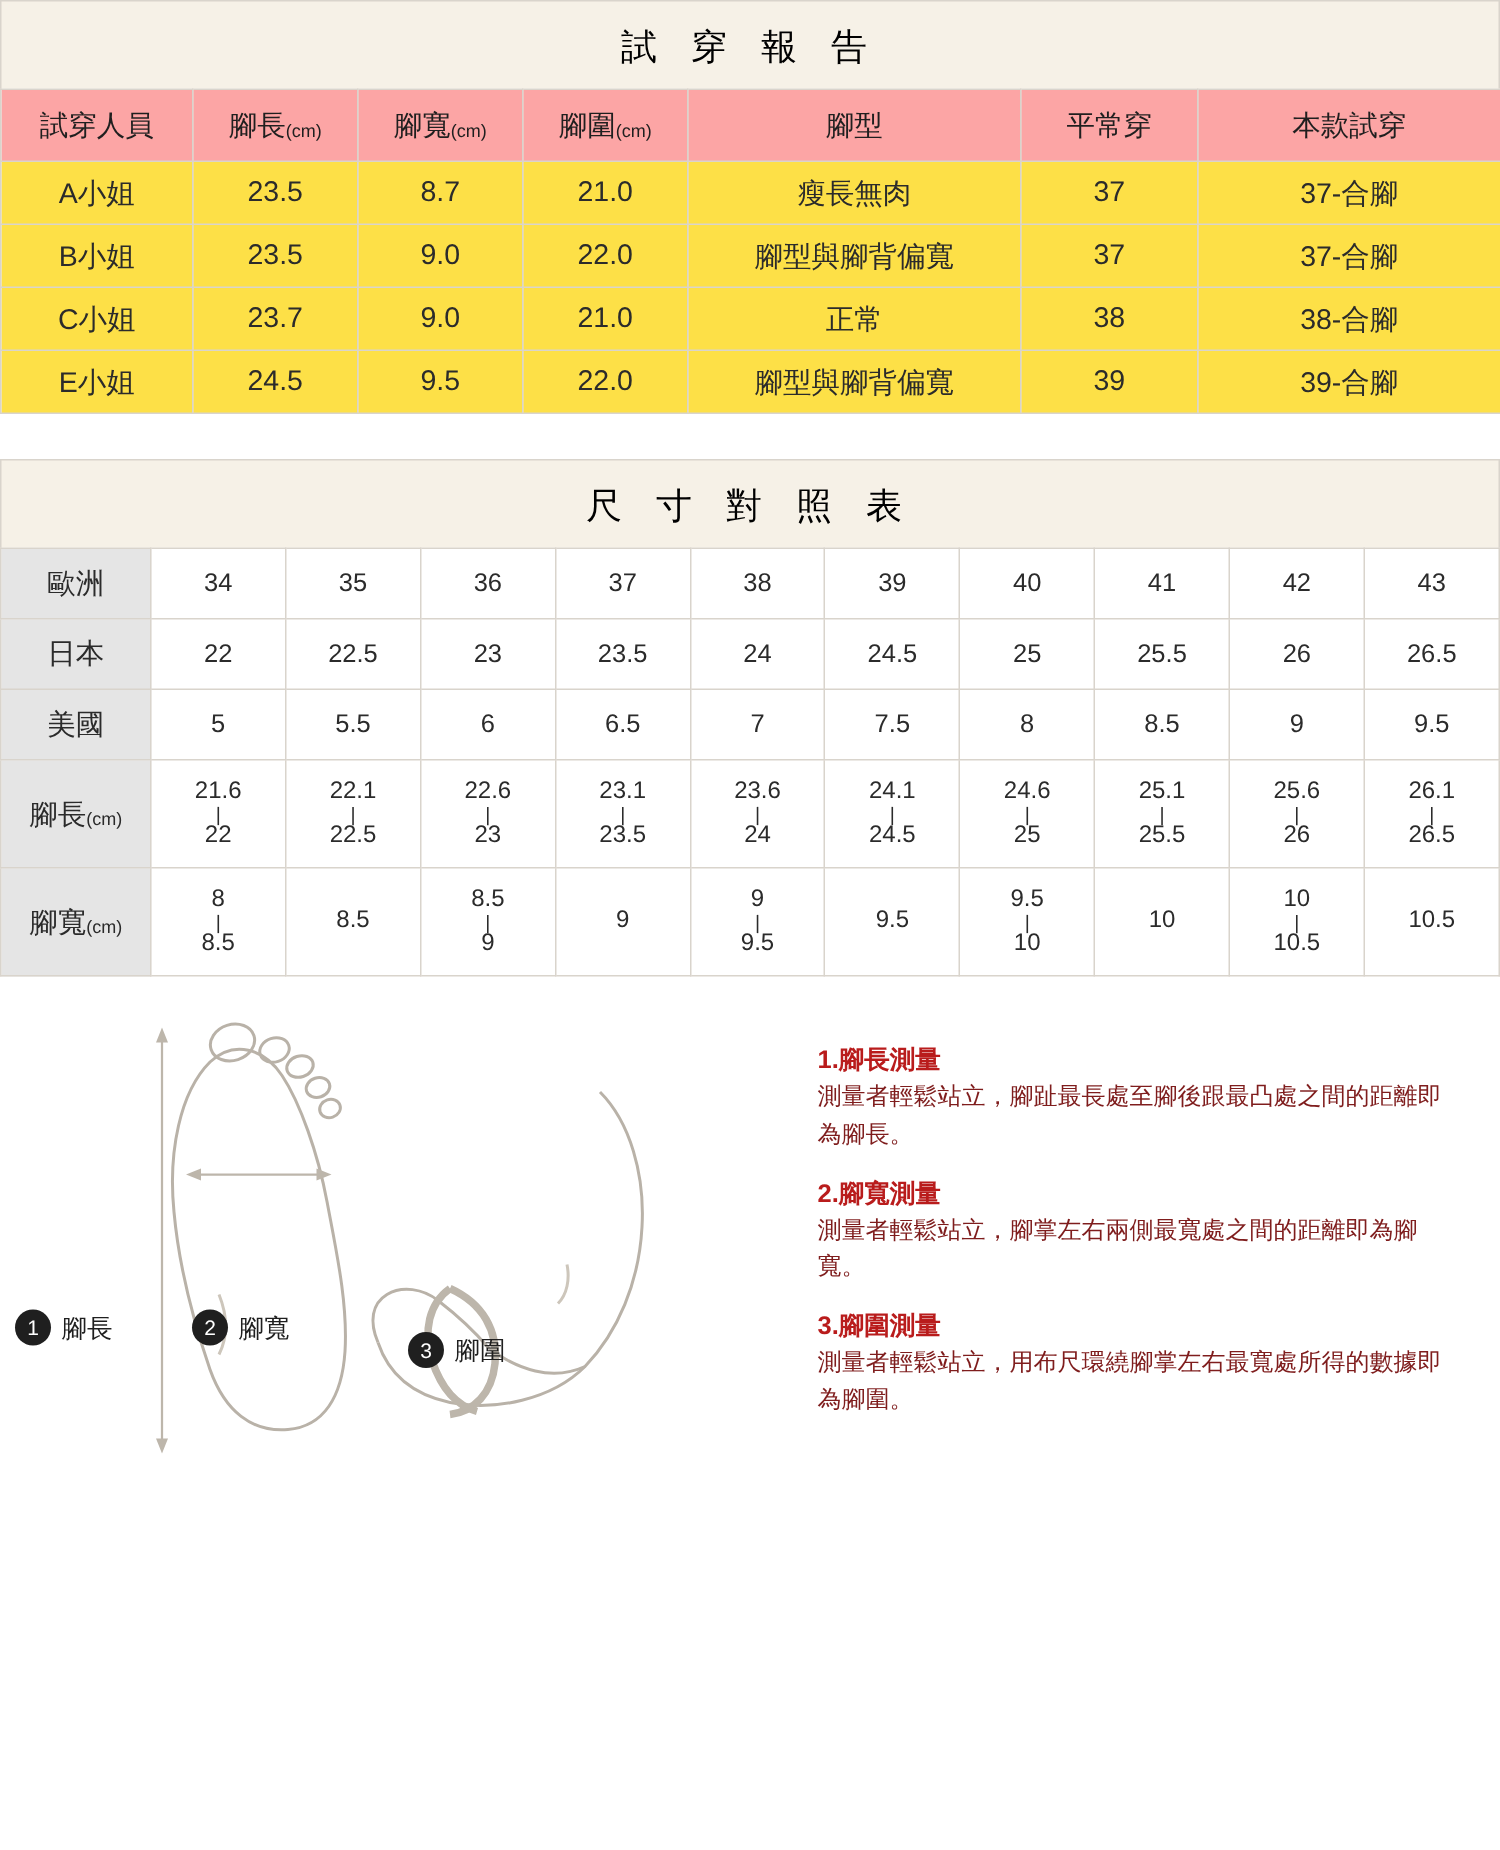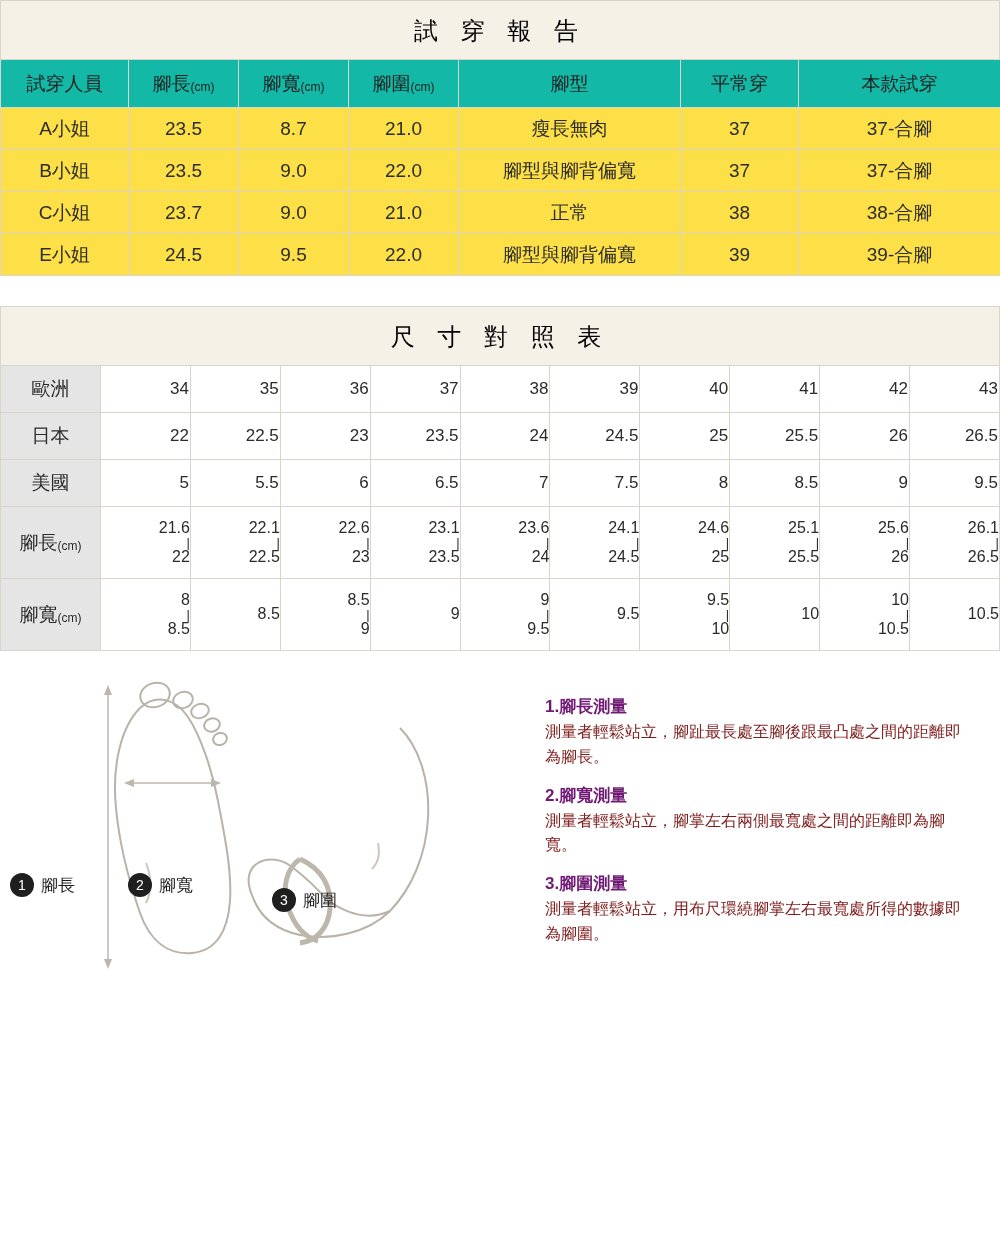--- a/index.html
+++ b/index.html
@@ -23,21 +23,21 @@
     text-align: center;
     font-size: 24px;
     letter-spacing: 8px;
     padding: 14px 0 12px 0;
     color: #000000;
   }
 
   
   .report-wrap { width: 1000px; }
   .report th {
-    background: #14b8a6;
+    background: #fca5a5;
     font-size: 19px;
     height: 48px;
     color: #1f1f1f;
   }
   .report th .unit { font-size: 12px; vertical-align: -1px; }
   .report td {
     height: 42px;
     font-size: 19px;
     background: #fde047;
   }
@@ -48,21 +48,20 @@
   .report .c4 { width: 222px; }
   .report .c5 { width: 118px; }
   .report .c6 { width: 202px; }
 
   .gap { height: 30px; }
 
   
   .size th, .size td {
     height: 47px;
     font-size: 17px;
-    text-align: right;
   }
   .size .rowhead {
     background: #e5e5e5;
     width: 100px;
     font-size: 19px;
     text-align: center;
   }
   .size .rowhead .unit { font-size: 12px; vertical-align: -1px; }
   .size td { background: #ffffff; }
   .size .range { line-height: 1.15; font-size: 16px; height: 72px; padding: 4px 0; }
@@ -73,21 +72,21 @@
     display: flex;
     width: 1000px;
     margin-top: 22px;
     padding: 0 0 20px 0;
   }
   .illus { width: 545px; position: relative; height: 330px; }
   .notes { width: 455px; padding: 22px 30px 0 0; }
   .note-title {
     font-size: 17px;
     font-weight: bold;
-    color: #701a75;
+    color: #b91c1c;
     margin: 0 0 2px 0;
   }
   .note-body {
     font-size: 16px;
     line-height: 1.55;
     color: #7f1d1d;
     margin: 0 0 14px 0;
   }
   .badge {
     position: absolute;

